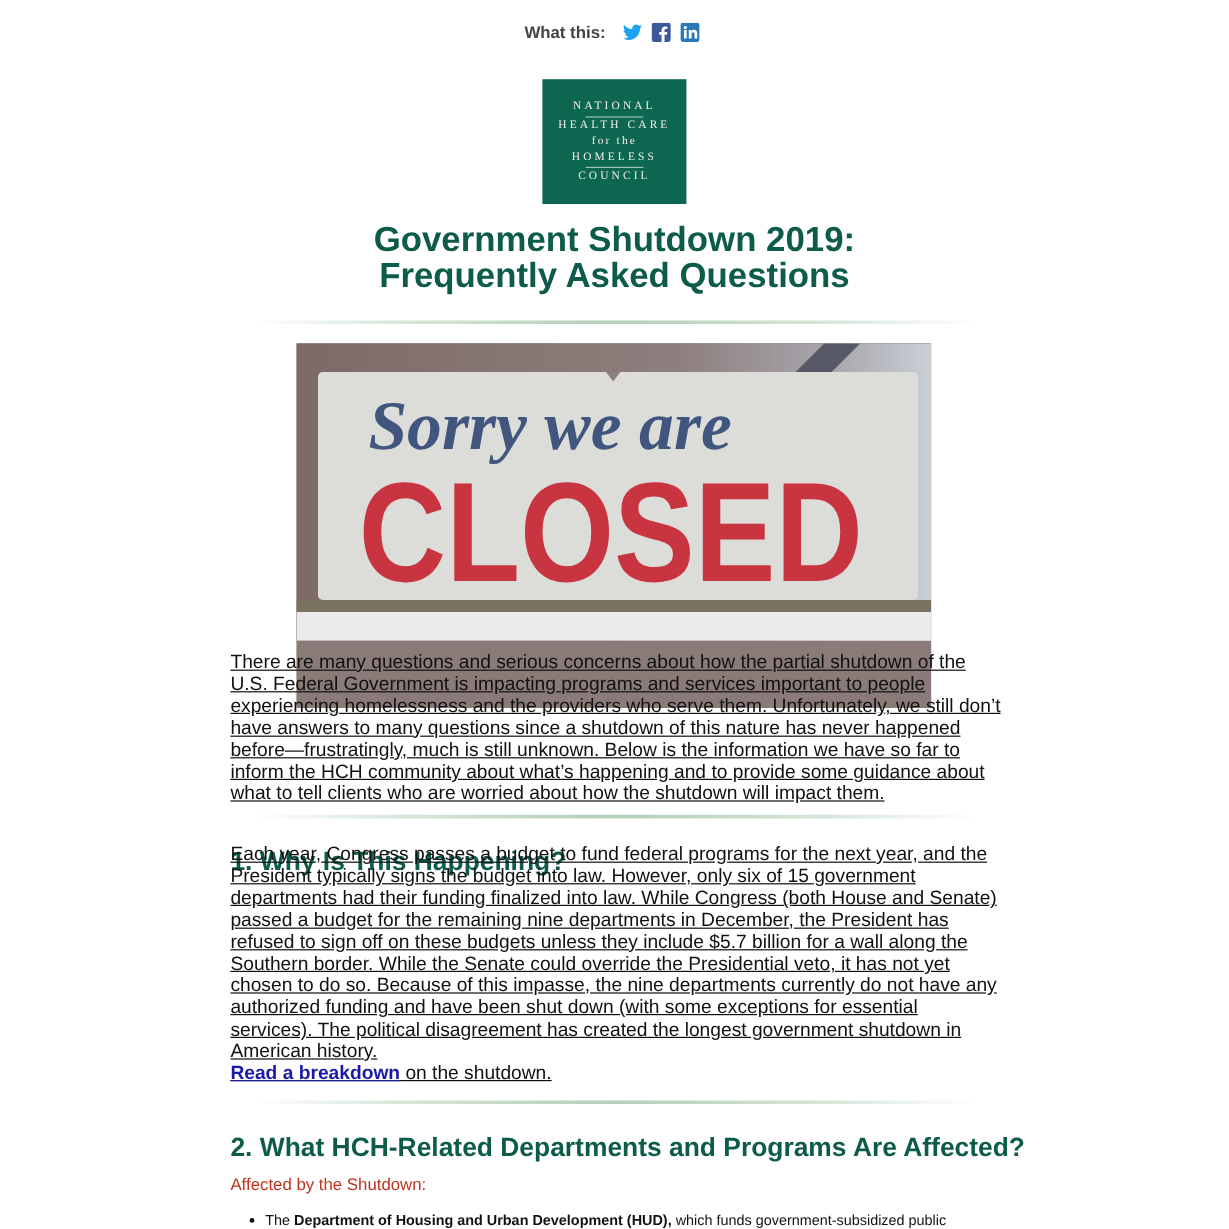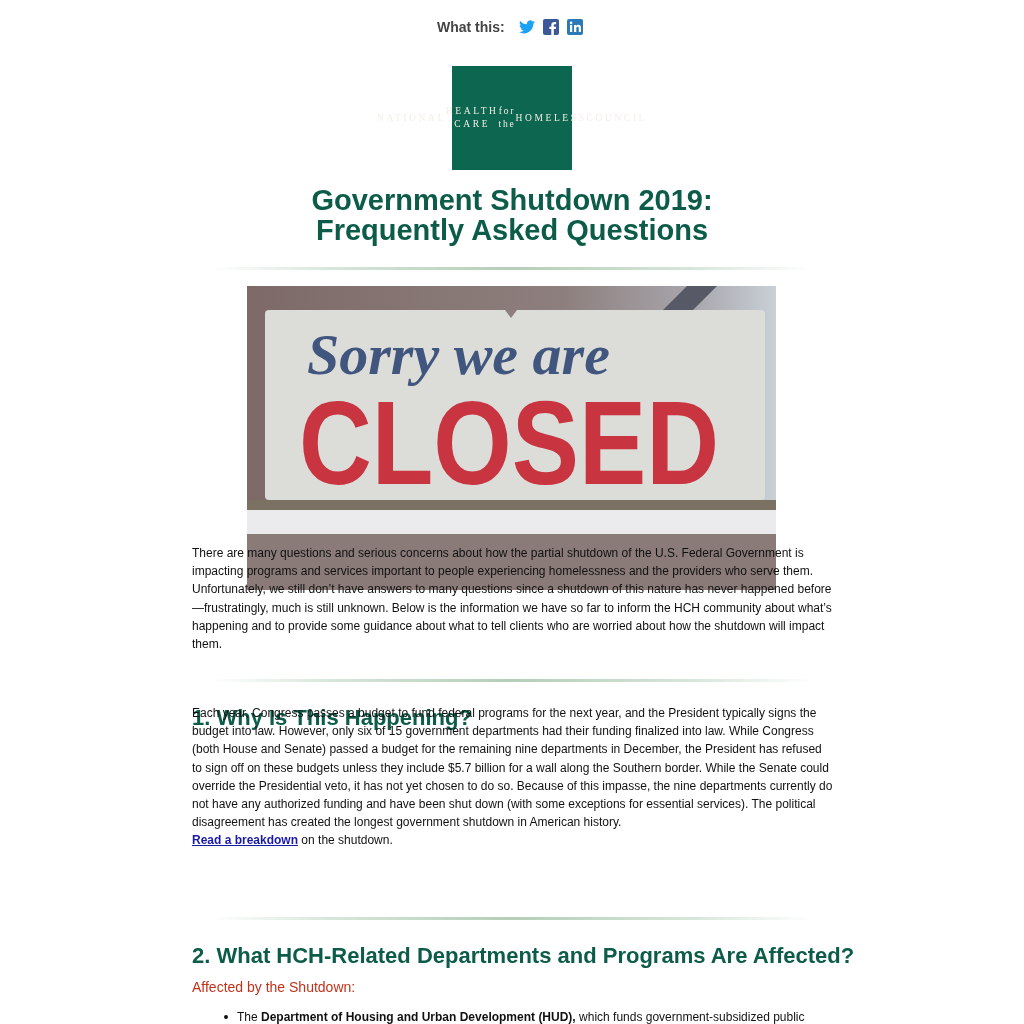--- a/index.html
+++ b/index.html
@@ -5,37 +5,37 @@
   * { box-sizing: border-box; margin: 0; padding: 0; }
   html, body { width: 1024px; height: 1024px; overflow: hidden; background: #ffffff; }
   body { font-family: "Liberation Sans", sans-serif; color: #111; position: relative; }
 
   .share { position: absolute; top: 19px; left: 437px; display: flex; align-items: center; }
   .share-label { font-size: 14px; font-weight: bold; color: #444; margin-right: 14px; }
   .social { display: inline-flex; width: 16px; height: 16px; margin-right: 8px; align-items: center; justify-content: center; cursor: pointer; }
   .social svg { display: block; }
 
   .logo { position: absolute; top: 66px; left: 452px; width: 120px; height: 104px; background: #0d6650; color: #f1efe6;
-          font-family: "Liberation Serif", serif; text-align: center; display: flex; flex-direction: row; align-items: center; justify-content: center; }
+          font-family: "Liberation Serif", serif; text-align: center; display: flex; flex-direction: column; align-items: center; justify-content: center; }
   .logo .l { font-size: 9.5px; letter-spacing: 2.6px; line-height: 13px; }
   .logo .l.it { letter-spacing: 1.8px; }
   .logo .rule { width: 48px; height: 1px; background: #9ec3b5; margin: 1px 0; }
 
   .title { position: absolute; top: 185px; left: 0; width: 1024px; text-align: center; color: #0d5c4a; font-size: 29px; font-weight: bold; line-height: 30px; }
 
   .divider { position: absolute; left: 210px; width: 604px; height: 3px;
              background: linear-gradient(to right, rgba(255,255,255,0), #d7e6da 20%, #b4ceb8 50%, #d7e6da 80%, rgba(255,255,255,0)); border-radius: 2px; }
 
   .hero { position: absolute; top: 286px; left: 247px; width: 529px; height: 304px; overflow: hidden; background: #8a7b78; }
 
-  .para { position: absolute; left: 192px; width: 642px; font-size: 12px; line-height: 18.2px; color: #111; }
+  .para { position: absolute; left: 192px; width: 642px; font-size: 16px; line-height: 18.2px; color: #111; text-decoration: underline; }
   .para a { color: #1a1aa6; font-weight: bold; text-decoration: underline; }
   .h2 { position: absolute; left: 192px; color: #0d5c4a; font-size: 22px; font-weight: bold; }
   .h3 { position: absolute; left: 192px; color: #c0321b; font-size: 14px; font-weight: normal; }
-  .bullet { position: absolute; left: 224px; top: 1010px; font-size: 12px; color: #111; }
+  .bullet { position: absolute; left: 208px; top: 1010px; font-size: 12px; color: #111; }
   .bullet .dot { display: inline-block; width: 4px; height: 4px; border-radius: 50%; background: #111; margin-right: 9px; vertical-align: middle; position: relative; top: -1px; }
 </style>
 </head>
 <body>
 
 <div class="share">
   <span class="share-label">What this:</span>
   <span class="social">
     <svg width="16" height="14" viewBox="0 0 24 20">
         <path fill="#1da1f2" d="M24 2.4c-.9.4-1.8.6-2.8.8 1-.6 1.8-1.6 2.2-2.7-1 .6-2 1-3.1 1.2A4.9 4.9 0 0 0 11.9 6C7.8 5.8 4.2 3.9 1.7.9c-1.3 2.3-.6 5.2 1.5 6.6-.8 0-1.6-.2-2.2-.6 0 2.4 1.7 4.5 4 5-.7.2-1.5.2-2.2.1.6 2 2.5 3.4 4.6 3.4A9.9 9.9 0 0 1 0 17.4 14 14 0 0 0 7.5 19.6c9.1 0 14.3-7.7 14-14.6 1-.7 1.8-1.6 2.5-2.6z"></path>

